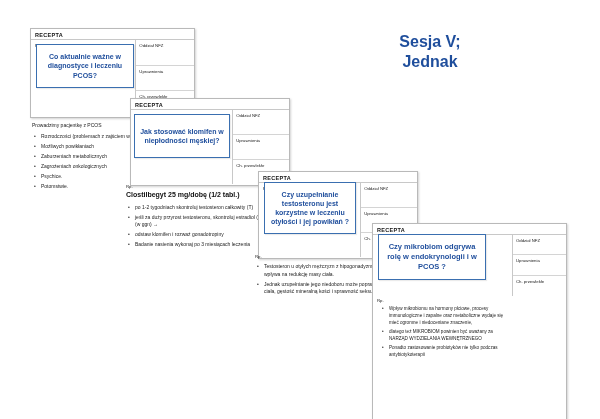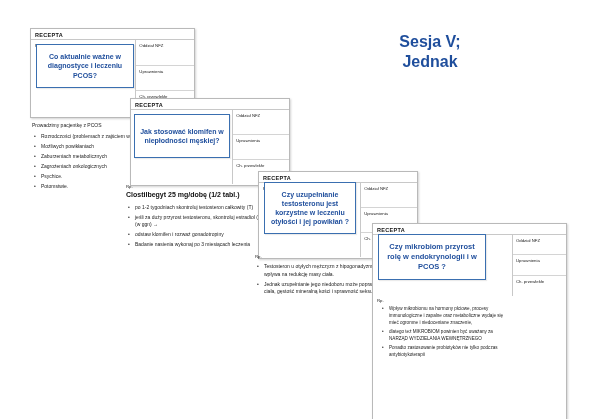--- a/index.html
+++ b/index.html
@@ -244,21 +244,21 @@
         <div class="rx-field" style="height:33%">Uprawnienia</div>
         <div class="rx-field" style="height:34%">Ch. przewlekłe</div>
       </div>
       <div class="rx-leftcol" style="right:28%;">
         <div class="rx-rp" style="margin-top:60px;">Rp.</div>
       </div>
     </div>
   </div>
 
   <div class="q-box" style="left:378px; top:218px; width:108px; height:46px; font-size:7.5px;">
-    <span>Czy mikrobiom przyrost rolę w endokrynologii i w PCOS ?</span>
+    <span>Czy mikrobiom odgrywa rolę w endokrynologii i w PCOS ?</span>
   </div>
 
   <div class="content-block" style="left:380px; top:290px; width:125px; font-size:4.6px;">
     <ul>
       <li>Wpływ mikrobiomu na hormony płciowe, procesy immunologiczne i zapalne oraz metaboliczne wydaje się mieć ogromne i niedoceniane znaczenie,</li>
       <li>dlatego też MIKROBIOM powinien być uważany za NARZĄD WYDZIELANIA WEWNĘTRZNEGO</li>
       <li>Ponadto zastosowanie probiotyków nie tylko podczas antybiotykoterapii</li>
     </ul>
   </div>
 

